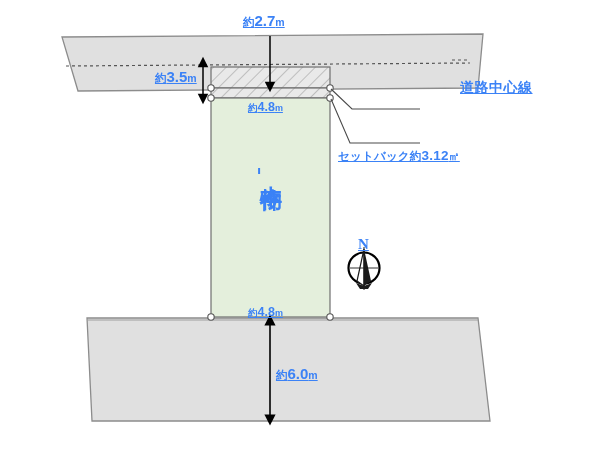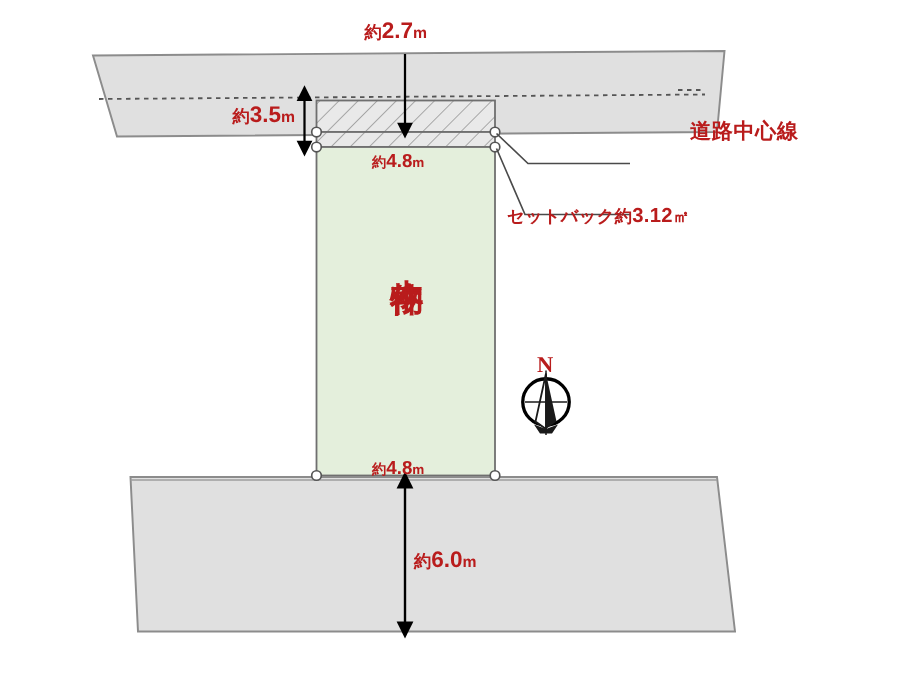--- a/index.html
+++ b/index.html
@@ -8,24 +8,25 @@
     background:#ffffff;
     font-family:"Liberation Sans","DejaVu Sans",sans-serif;
     overflow:hidden;
     position:relative;
   }
   #stage{position:absolute;left:0;top:0;width:600px;height:450px;}
   svg#plot{position:absolute;left:0;top:0;width:600px;height:450px;display:block;}
 
   .lbl{
     position:absolute;
-    color:#b91c1c;
+    color:#3b82f6;
     white-space:nowrap;
     font-family:"Liberation Sans","DejaVu Sans",sans-serif;
     line-height:1;
+    text-decoration:underline;
   }
   .dim-num{font-size:15px;font-weight:700;letter-spacing:0px;}
   .dim-num .u{font-size:10.5px;font-weight:700;}
   .dim-num .p{font-size:11.5px;font-weight:700;}
   .small-dim{font-size:12.5px;font-weight:700;}
   .small-dim .u{font-size:9px;font-weight:700;}
   .small-dim .p{font-size:9.5px;font-weight:700;}
   .anno{font-size:13.5px;font-weight:700;letter-spacing:0.2px;}
   .anno .p{font-size:11.5px;}
   .anno .u{font-size:11px;}
@@ -118,21 +119,21 @@
     <span class="p">約</span><span>4.8</span><span class="u">m</span>
   </div>
 
   <div class="lbl dim-num" style="left:276px;top:366px;text-align:center;">
     <span class="p">約</span><span>6.0</span><span class="u">m</span>
   </div>
 
   <div class="lbl centerline-lbl" style="left:460px;top:64px;margin-top:16px;">道路中心線</div>
 
 
-  <div class="lbl anno" style="left:338px;top:137px;">
+  <div class="lbl anno" style="left:338px;top:149px;">
     <span class="p">セットバック約</span><span>3.12</span><span class="u">㎡</span>
   </div>
 
   <div class="lbl prop-lbl" style="left:260px;top:168px;">本物件</div>
 
   <div class="lbl compass-n" style="left:358px;top:237px;">N</div>
 
 </div>
 
 </body></html>

